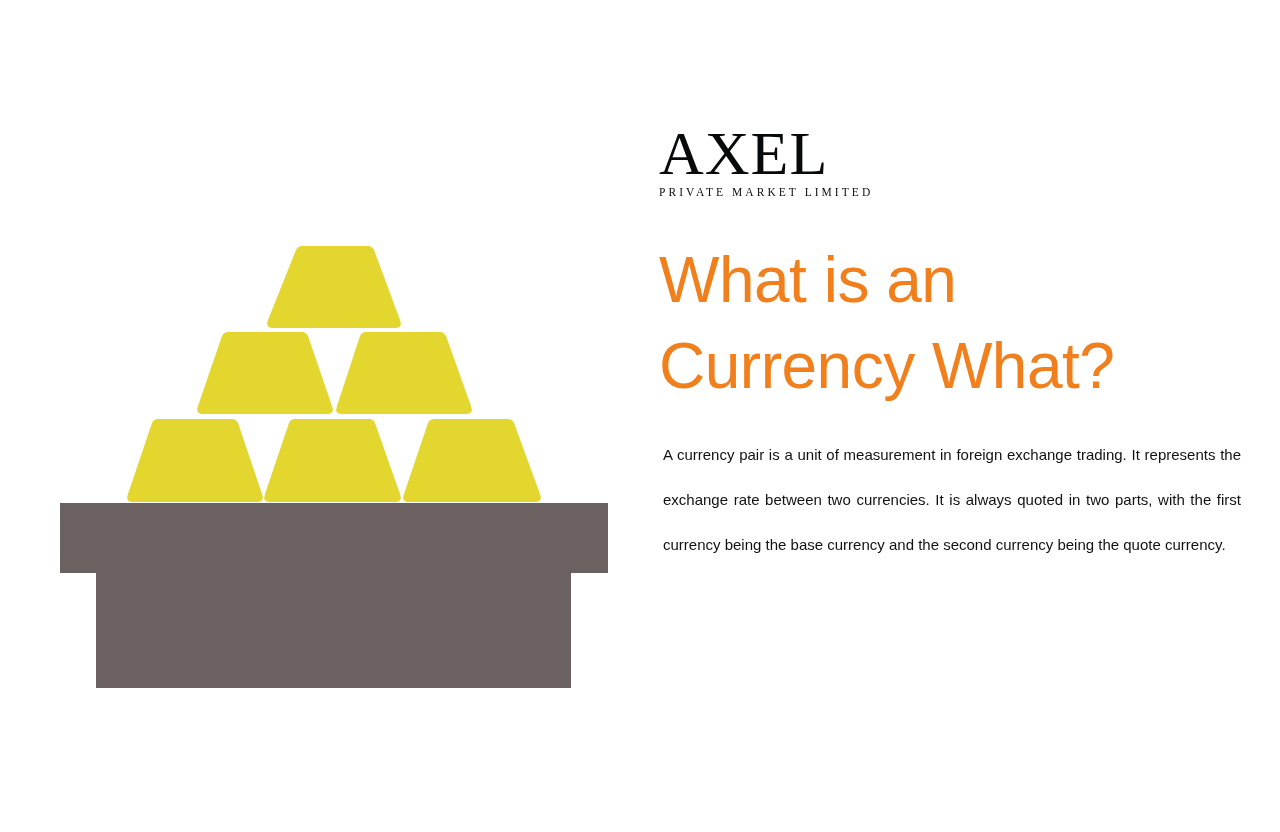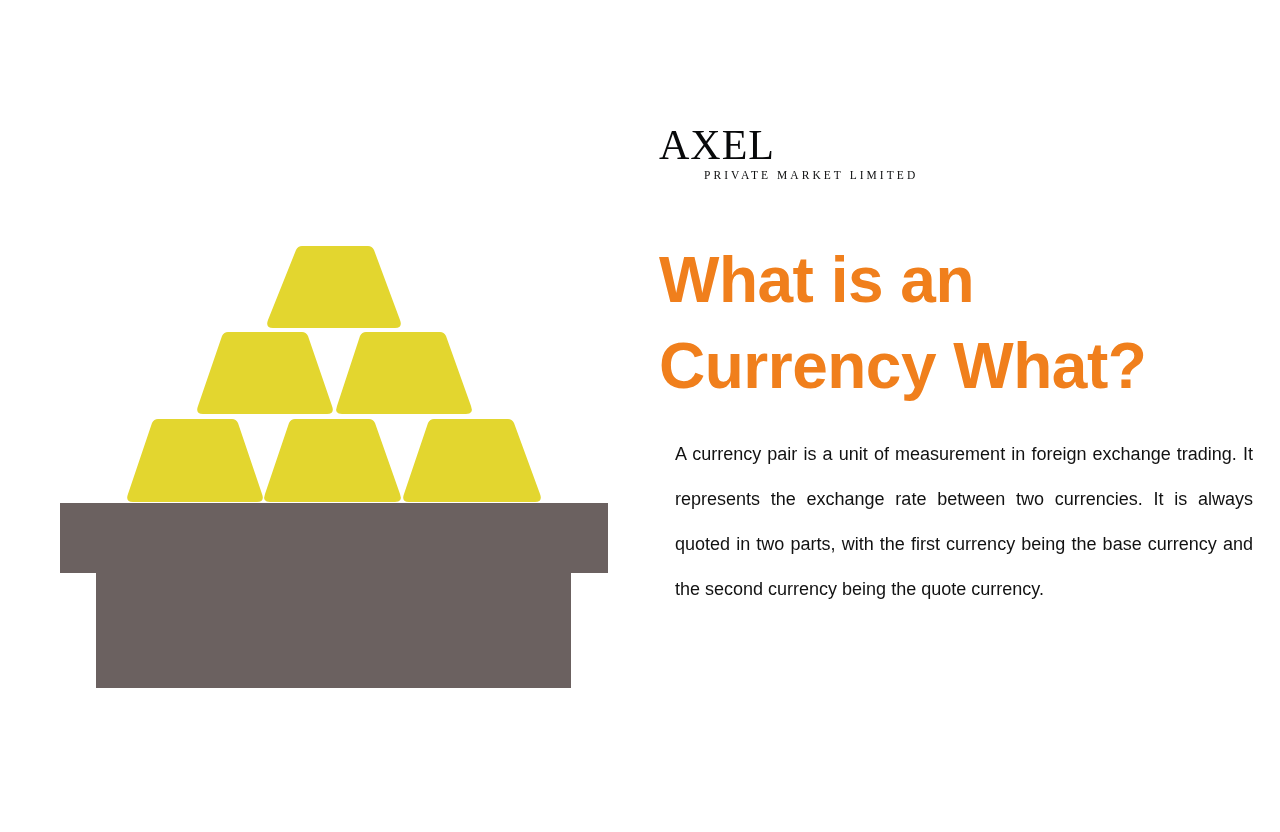--- a/index.html
+++ b/index.html
@@ -52,60 +52,59 @@
 
   
   .logo {
     position: absolute;
     left: 0;
     top: 127px;
     width: 420px;
   }
   .logo-wordmark {
     font-family: "Liberation Serif", "DejaVu Serif", serif;
-    font-size: 42px;
+    font-size: 62px;
     line-height: 0.86;
     font-weight: 400;
     letter-spacing: 1px;
     color: #08090a;
     white-space: nowrap;
   }
   .logo-tagline {
     margin-top: 7px;
     font-family: "Liberation Serif", "DejaVu Serif", serif;
     font-size: 11.5px;
     line-height: 1;
     font-weight: 400;
     letter-spacing: 3.05px;
     color: #0d0e0f;
     white-space: nowrap;
-    margin-left: 45px;
   }
 
   
   .headline {
     position: absolute;
     left: 0;
     top: 237px;
     width: 560px;
     font-size: 64px;
     line-height: 86px;
-    font-weight: 700;
+    font-weight: 400;
     letter-spacing: -0.5px;
     color: #F07F1C;
   }
   .headline .hl-line { display: block; white-space: nowrap; }
 
   
   .body-copy {
     position: absolute;
-    left: 16px;
+    left: 4px;
     top: 432px;
     width: 578px;
-    font-size: 18px;
+    font-size: 15px;
     line-height: 45px;
     font-weight: 400;
     color: #121212;
     text-align: justify;
     text-justify: inter-word;
     hyphens: none;
   }
 </style>
 </head>
 <body>

